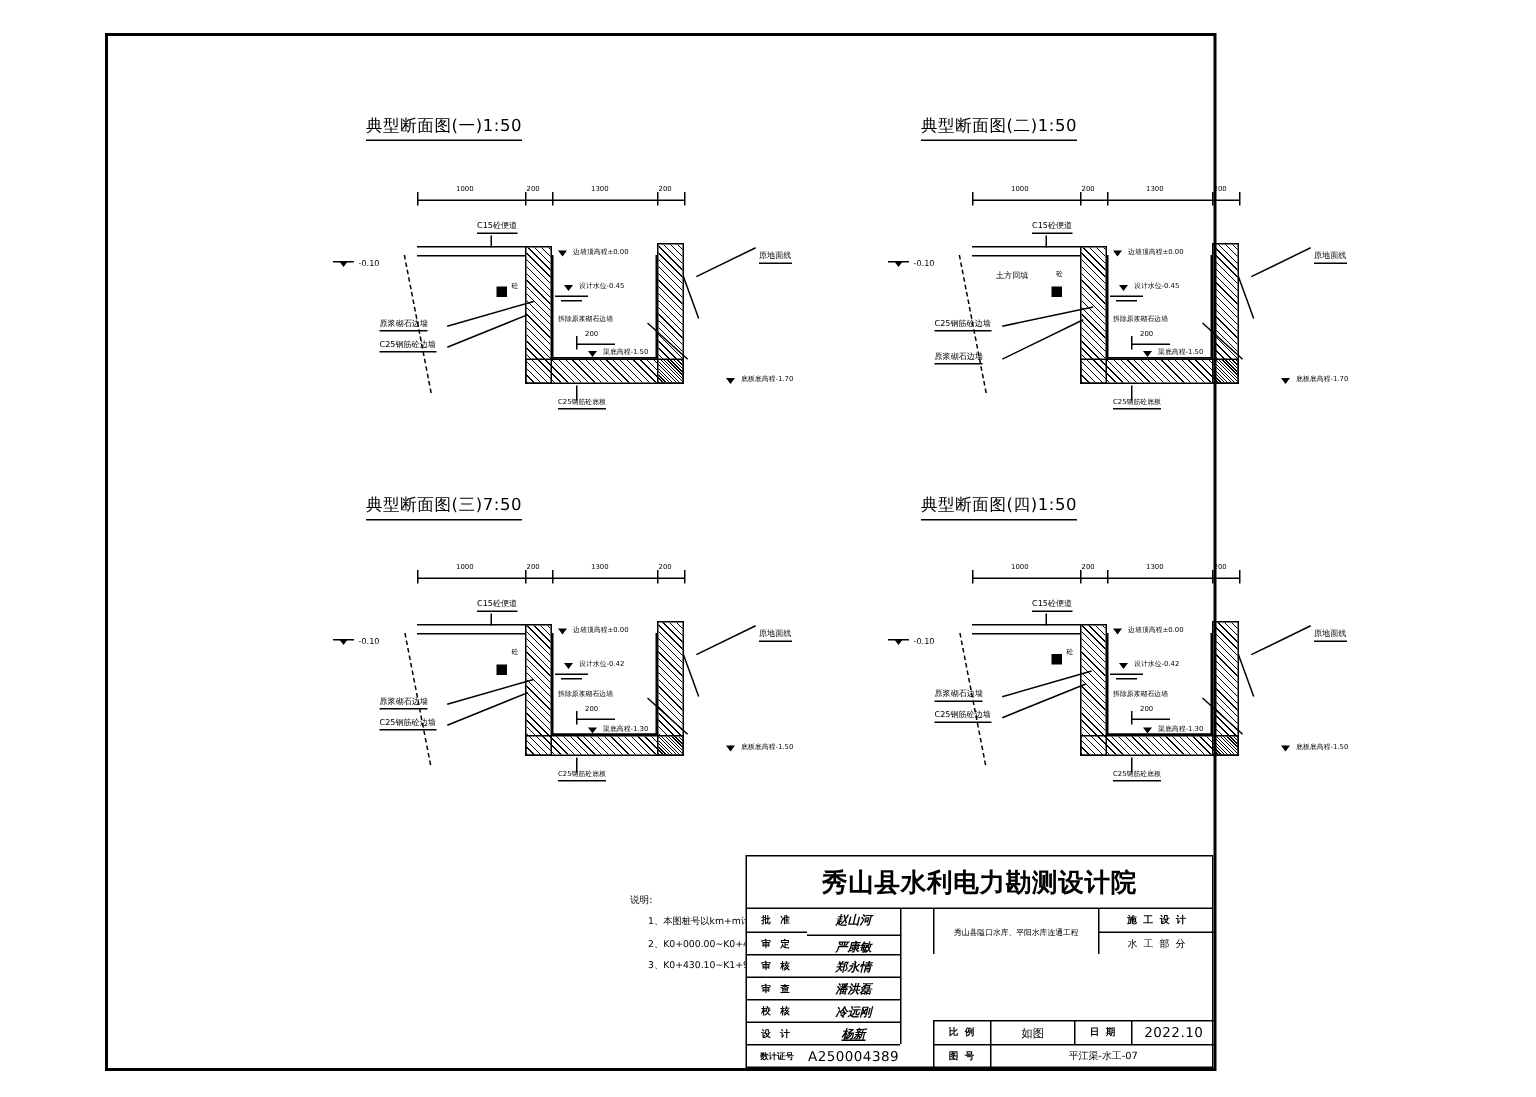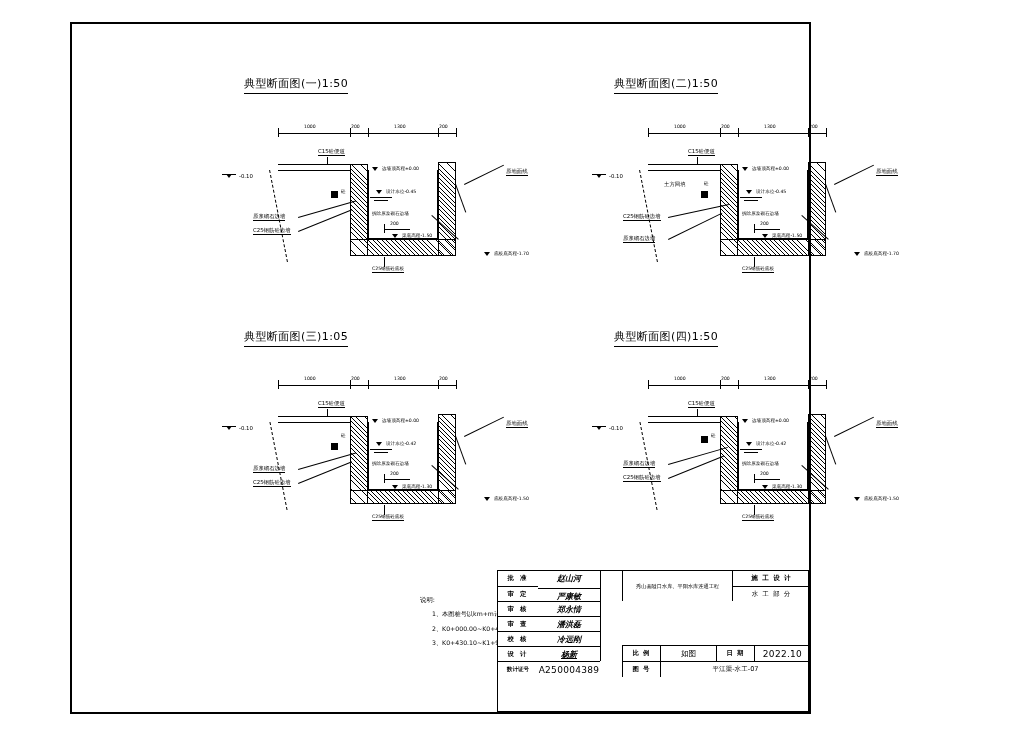--- a/index.html
+++ b/index.html
@@ -211,21 +211,21 @@
     <div class="lead" style="left:754px;top:160px;width:30px;transform:rotate(70deg);"></div>
 
     <div class="tri" style="left:782px;top:228px;"></div>
     <div class="q t5" style="left:792px;top:228px;">底板底高程-1.70</div>
 
     <div class="q t5 ul" style="left:670px;top:243px;">C25钢筋砼底板</div>
     <div class="ln vl" style="left:682px;top:233px;height:10px;"></div>
   </div>
 
   <div>
-    <div class="sec-title" style="left:172px;top:305px;">典型断面图(三)1:05</div>
+    <div class="sec-title" style="left:172px;top:305px;">典型断面图(三)7:50</div>
 
     <div class="dimrow" style="left:206px;top:352px;">
       <div class="dimline" style="left:0;top:9px;width:178px;"></div>
       <div class="dimtick" style="left:0;top:4px;"></div>
       <div class="dimtick" style="left:72px;top:4px;"></div>
       <div class="dimtick" style="left:90px;top:4px;"></div>
       <div class="dimtick" style="left:160px;top:4px;"></div>
       <div class="dimtick" style="left:178px;top:4px;"></div>
       <div class="dimtxt" style="left:26px;top:0px;">1000</div>
       <div class="dimtxt" style="left:73px;top:0px;">200</div>
@@ -356,20 +356,21 @@
   </div>
 
   <div id="notes">
     <div class="nhead">说明:</div>
     <div class="nitem">1、本图桩号以km+m计,结构尺寸单位为mm。</div>
     <div class="nitem">2、K0+000.00~K0+430.10段采用典型断面图(一、二),渠道内空尺寸为300*1500。</div>
     <div class="nitem">3、K0+430.10~K1+987.25段采用典型断面图(三、四),渠道内空尺寸为300*1300。</div>
   </div>
 
   <div id="tblock">
+    <div id="tb-company">秀山县水利电力勘测设计院</div>
 
     <div id="tb-grid">
 
       <div class="tbc lbl" style="left:0;top:0;width:40px;height:15px;">批 准</div>
       <div class="tbc sig bt" style="left:40px;top:0;width:62px;height:15px;border-top:none;">赵山河</div>
 
       <div class="tbc lbl bt" style="left:0;top:15px;width:40px;height:15px;">审 定</div>
       <div class="tbc sig bt" style="left:40px;top:17px;width:62px;height:15px;">严康敏</div>
 
       <div class="tbc lbl bt" style="left:0;top:30px;width:40px;height:15px;">审 核</div>

